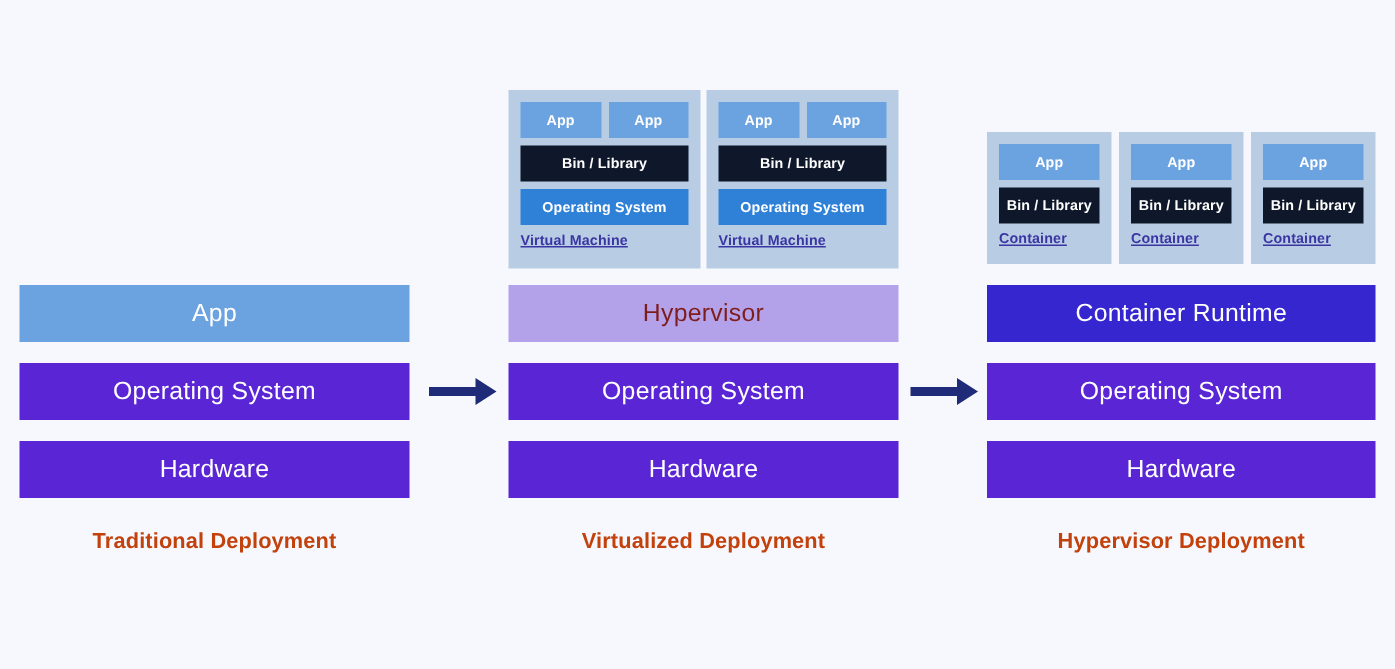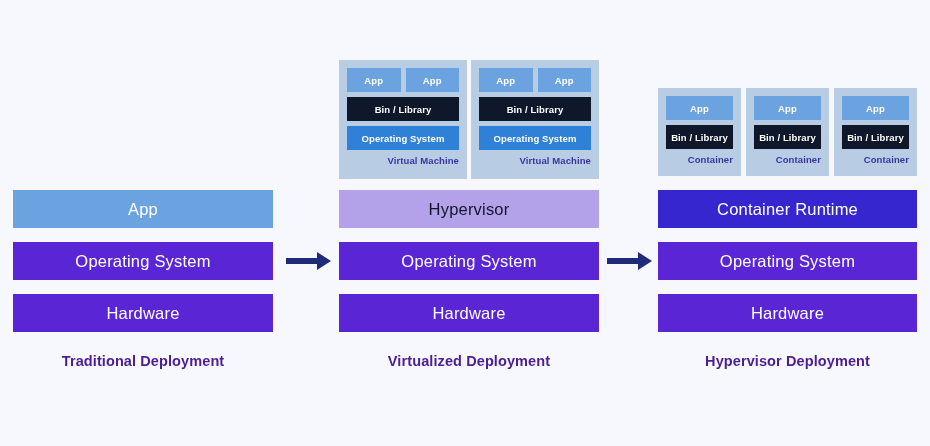--- a/index.html
+++ b/index.html
@@ -16,30 +16,30 @@
   .box{
     position:absolute;
     display:flex;align-items:center;justify-content:center;
     color:#ffffff;
     font-size:16.5px;
     letter-spacing:.2px;
     box-sizing:border-box;
     white-space:nowrap;
   }
   .box.app      {background:#6ba3e0;}
-  .box.hyper    {background:#b3a2ea;color:#0f172a;}
+  .box.hyper    {background:#b3a2ea;color:#7f1d1d;}
   .box.runtime  {background:#3626cf;}
   .box.os       {background:#5a25d4;}
   .box.hw       {background:#5a25d4;}
 
   
   .caption{
     position:absolute;
     text-align:center;
-    color:#4c1d95;
+    color:#c2410c;
     font-size:14.5px;
     font-weight:700;
     letter-spacing:.1px;
     white-space:nowrap;
   }
 
   
   .group{
     position:absolute;
     background:#b8cce4;
@@ -54,28 +54,29 @@
     font-weight:700;
     height:24px;
     display:flex;align-items:center;justify-content:center;
     flex:1 1 0;
     white-space:nowrap;
     letter-spacing:.1px;
   }
   .cell.bin{background:#0f172a;}
   .cell.osmini{background:#2f81d8;}
   .grouplabel{
-    text-align:right;
+    text-align:left;
     color:#3b35a3;
     font-size:9.5px;
     font-weight:700;
     line-height:21px;
     height:21px;
     white-space:nowrap;
     letter-spacing:.1px;
+    text-decoration:underline;
   }
   .stackgap{height:5px;}
 
   
   .arrow{position:absolute;}
 </style>
 </head>
 <body>
 
 <div class="canvas">

